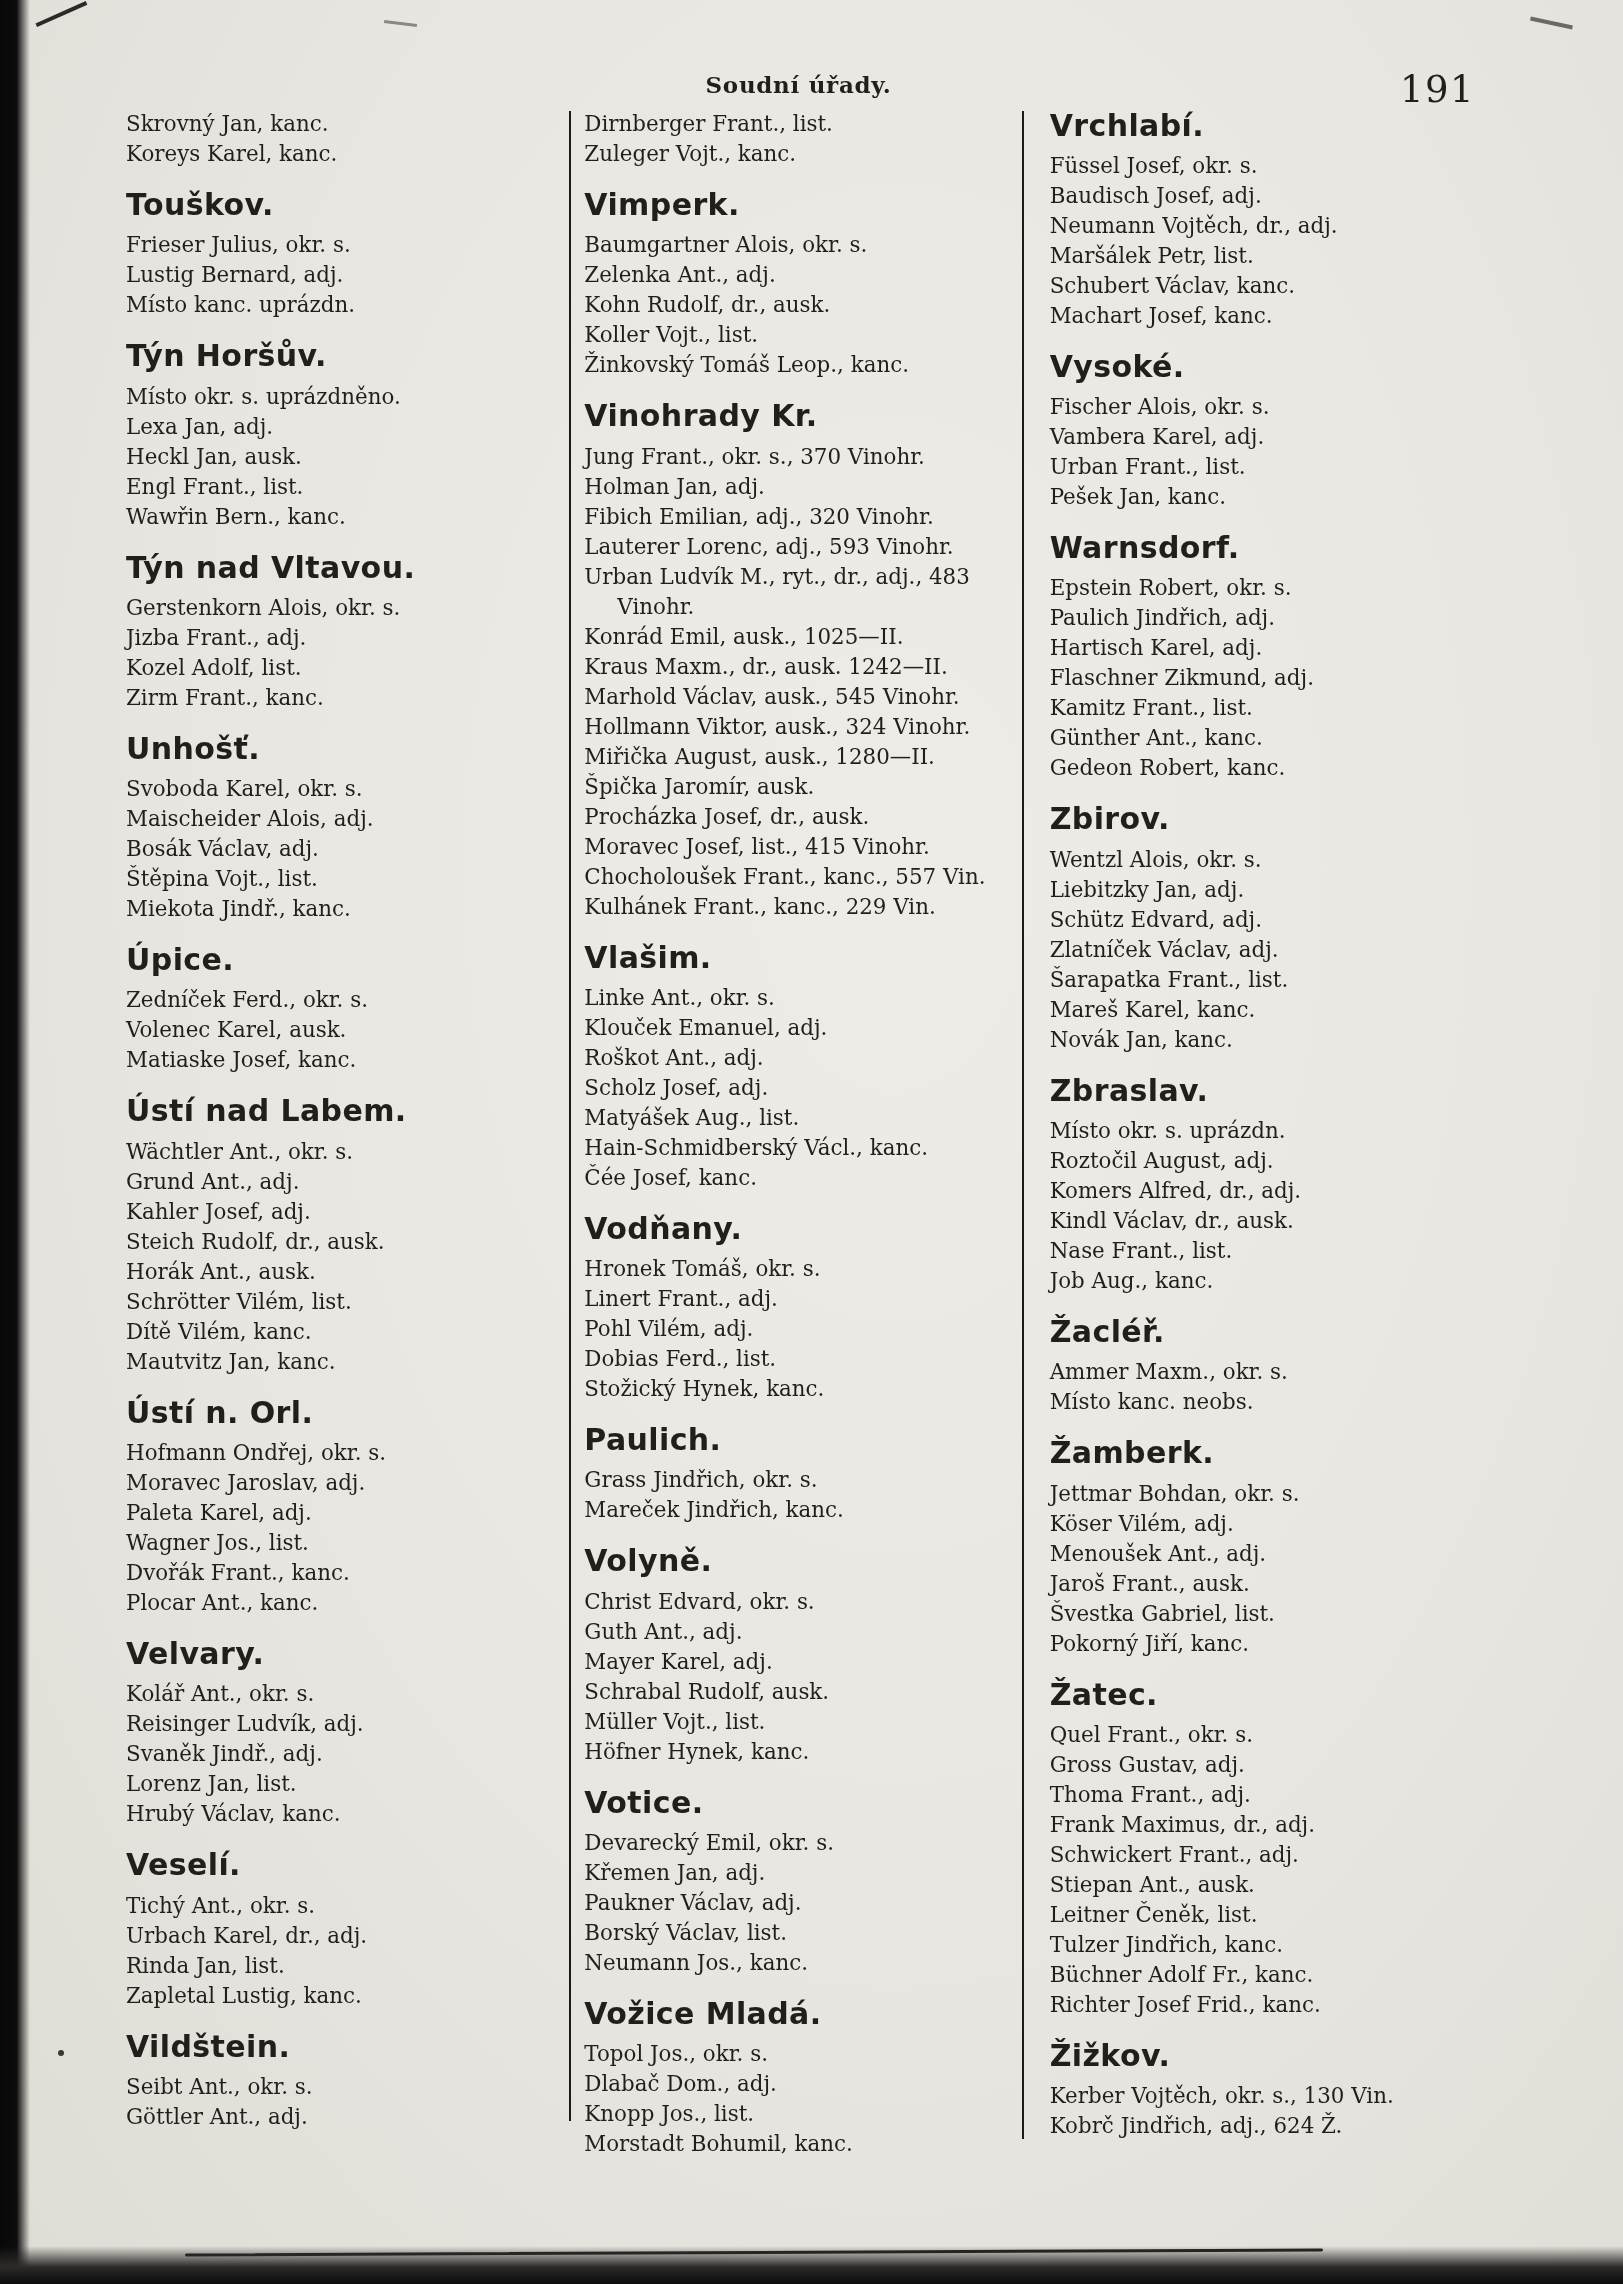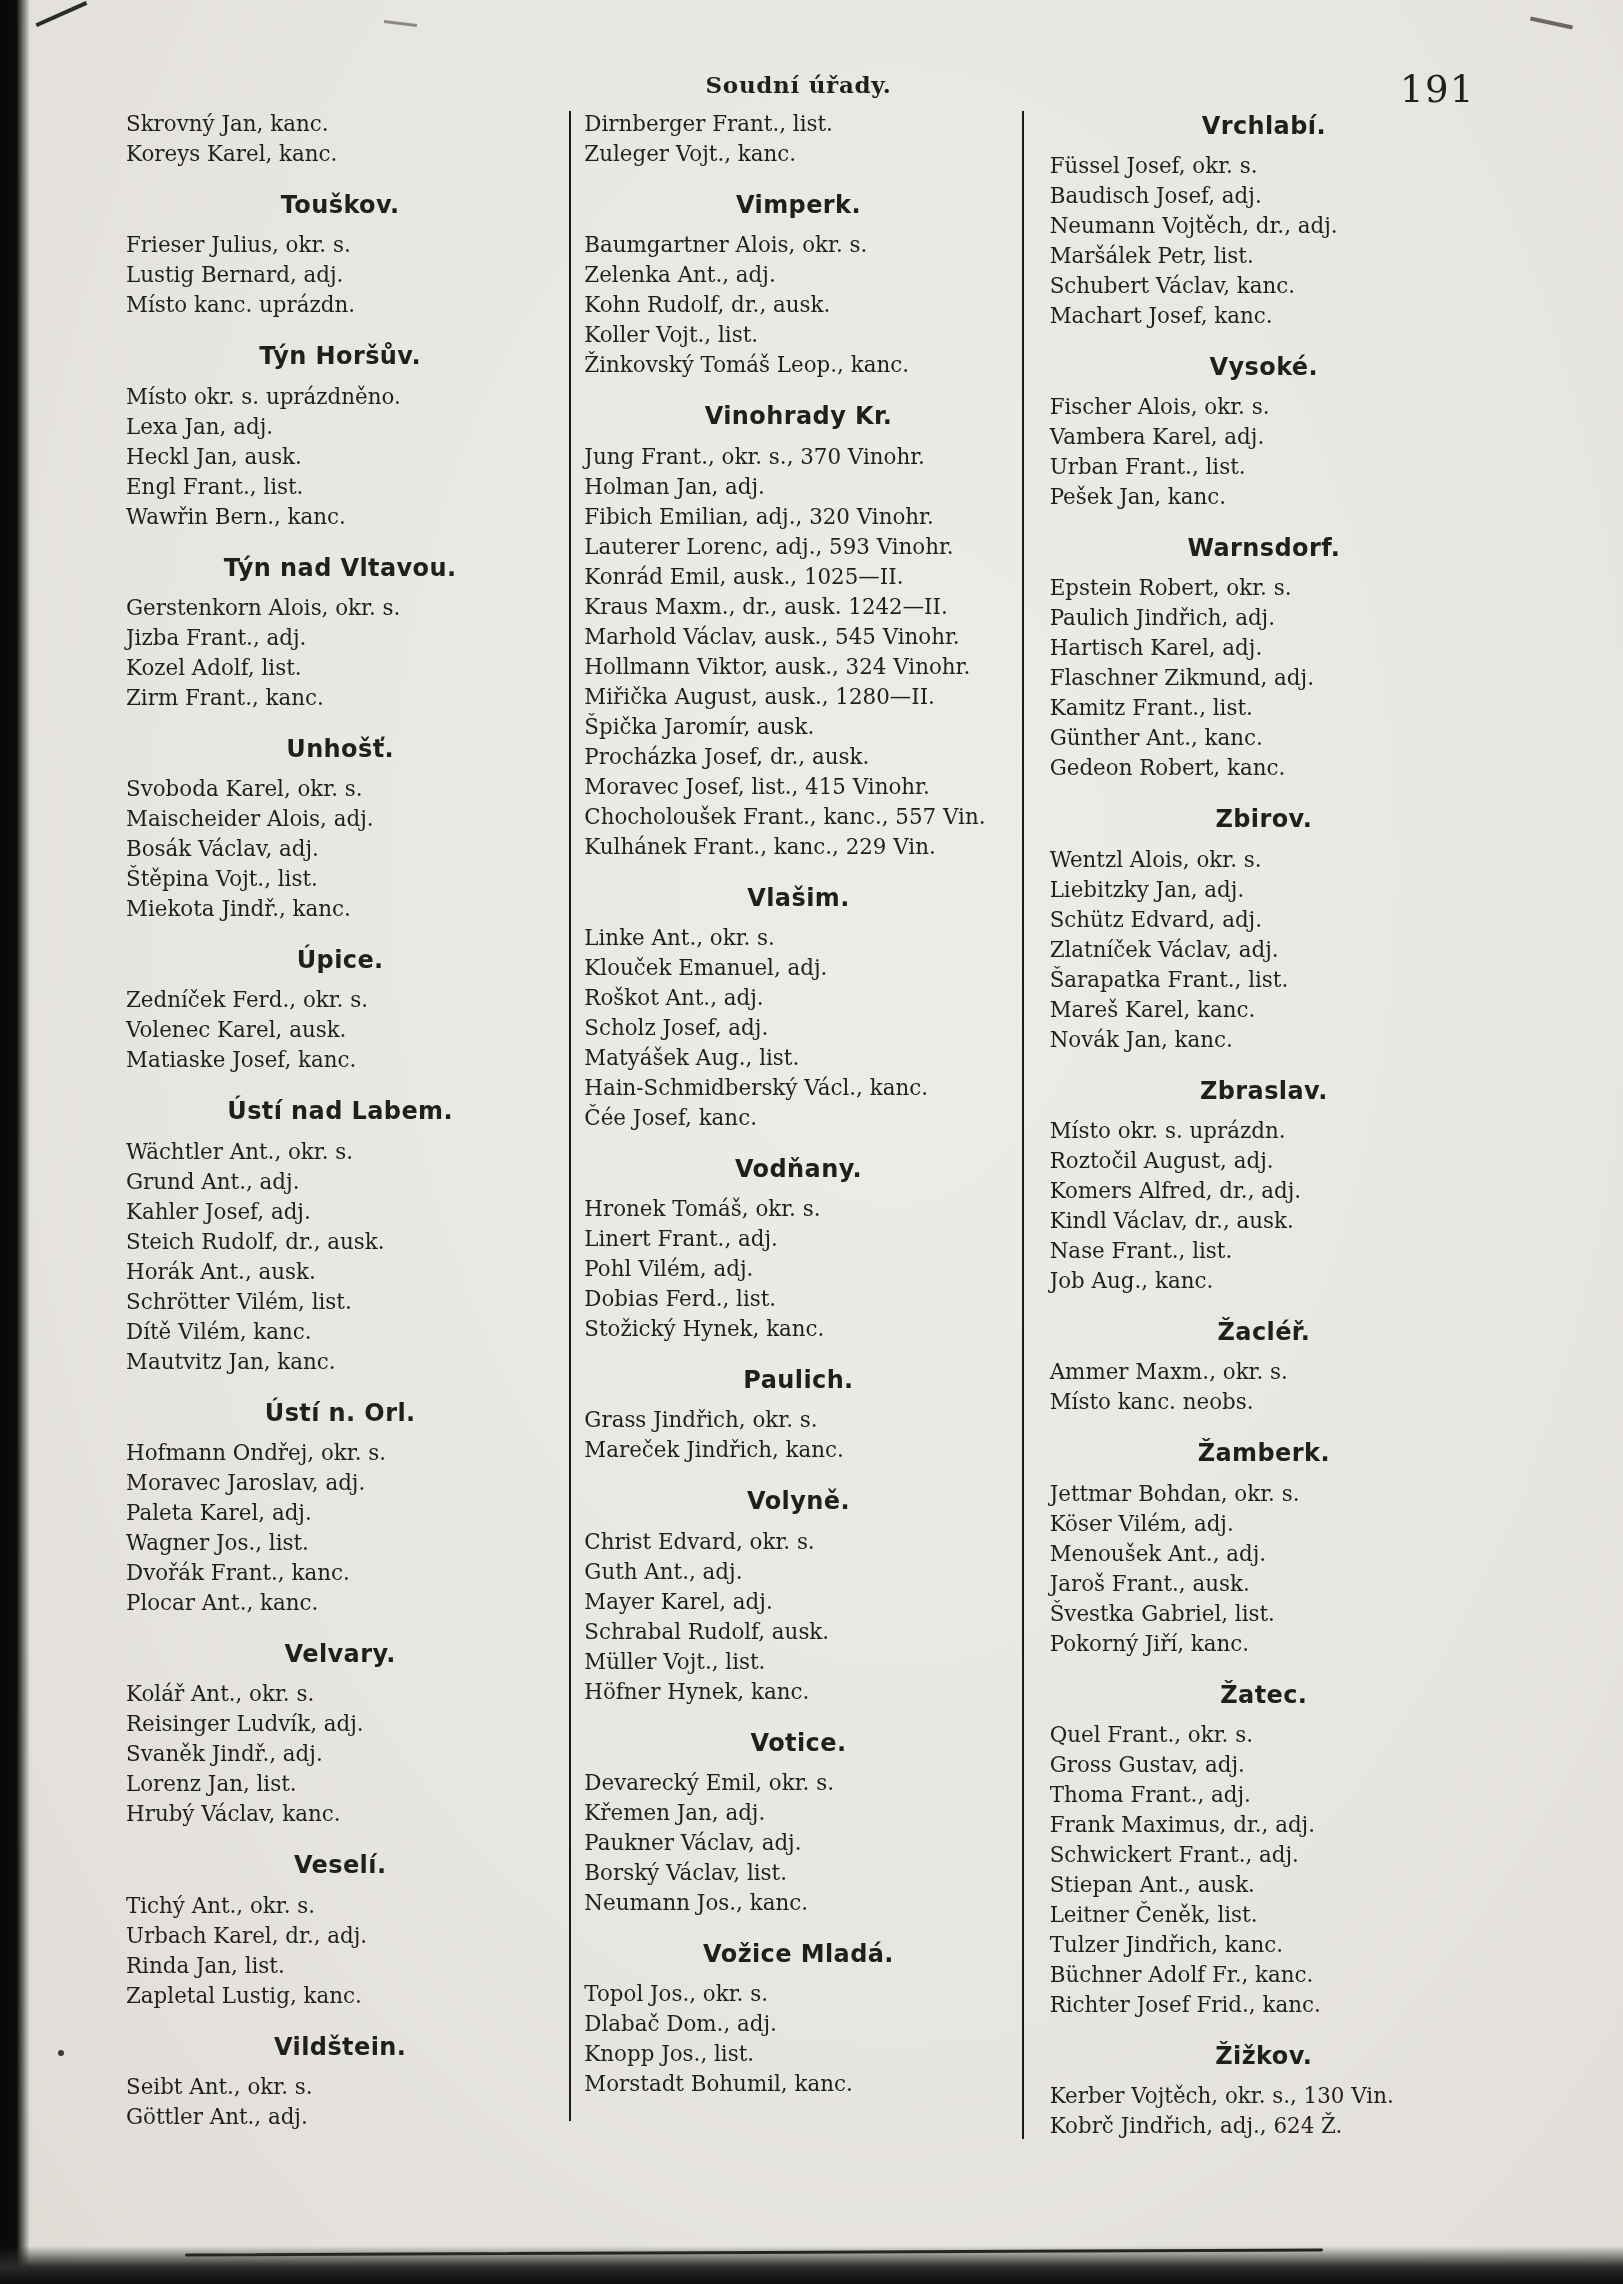--- a/index.html
+++ b/index.html
@@ -53,22 +53,22 @@
     position: absolute; left: 126px; top: 109px; width: 1352px;
     display: flex; align-items: flex-start;
   }
   .column { box-sizing: border-box; }
   .column.c1 { width: 429px; }
   .column.c2 { width: 429px; margin-left: 30px; }
   .column.c3 { width: 429px; margin-left: 37px; }
 
   .section-title {
     font-family: "DejaVu Sans", "Liberation Sans", sans-serif;
-    font-weight: 700; font-size: 24px; letter-spacing: 0.4px;
-    text-align: center; margin: 21px 0 10.3px 0; line-height: 30px;
+    font-weight: 700; font-size: 30px; letter-spacing: 0.4px;
+    margin: 21px 0 10.3px 0; line-height: 30px;
   }
   .column > .section-title:first-child { margin-top: 1.5px; }
   .entry {
     font-size: 21.4px; line-height: 30px;
     padding-left: 33px; text-indent: -33px;
   }
 </style>
 </head>
 <body>
 
@@ -149,20 +149,21 @@
         <div class="entry">Baumgartner Alois, okr. s.</div>
         <div class="entry">Zelenka Ant., adj.</div>
         <div class="entry">Kohn Rudolf, dr., ausk.</div>
         <div class="entry">Koller Vojt., list.</div>
         <div class="entry">Žinkovský Tomáš Leop., kanc.</div>
         <div class="section-title">Vinohrady Kr.</div>
         <div class="entry">Jung Frant., okr. s., 370 Vinohr.</div>
         <div class="entry">Holman Jan, adj.</div>
         <div class="entry">Fibich Emilian, adj., 320 Vinohr.</div>
         <div class="entry">Lauterer Lorenc, adj., 593 Vinohr.</div>
+        <div class="entry">Urban Ludvík M., ryt., dr., adj., 483 Vinohr.</div>
         <div class="entry">Konrád Emil, ausk., 1025—II.</div>
         <div class="entry">Kraus Maxm., dr., ausk. 1242—II.</div>
         <div class="entry">Marhold Václav, ausk., 545 Vinohr.</div>
         <div class="entry">Hollmann Viktor, ausk., 324 Vinohr.</div>
         <div class="entry">Miřička August, ausk., 1280—II.</div>
         <div class="entry">Špička Jaromír, ausk.</div>
         <div class="entry">Procházka Josef, dr., ausk.</div>
         <div class="entry">Moravec Josef, list., 415 Vinohr.</div>
         <div class="entry">Chocholoušek Frant., kanc., 557 Vin.</div>
         <div class="entry">Kulhánek Frant., kanc., 229 Vin.</div>

